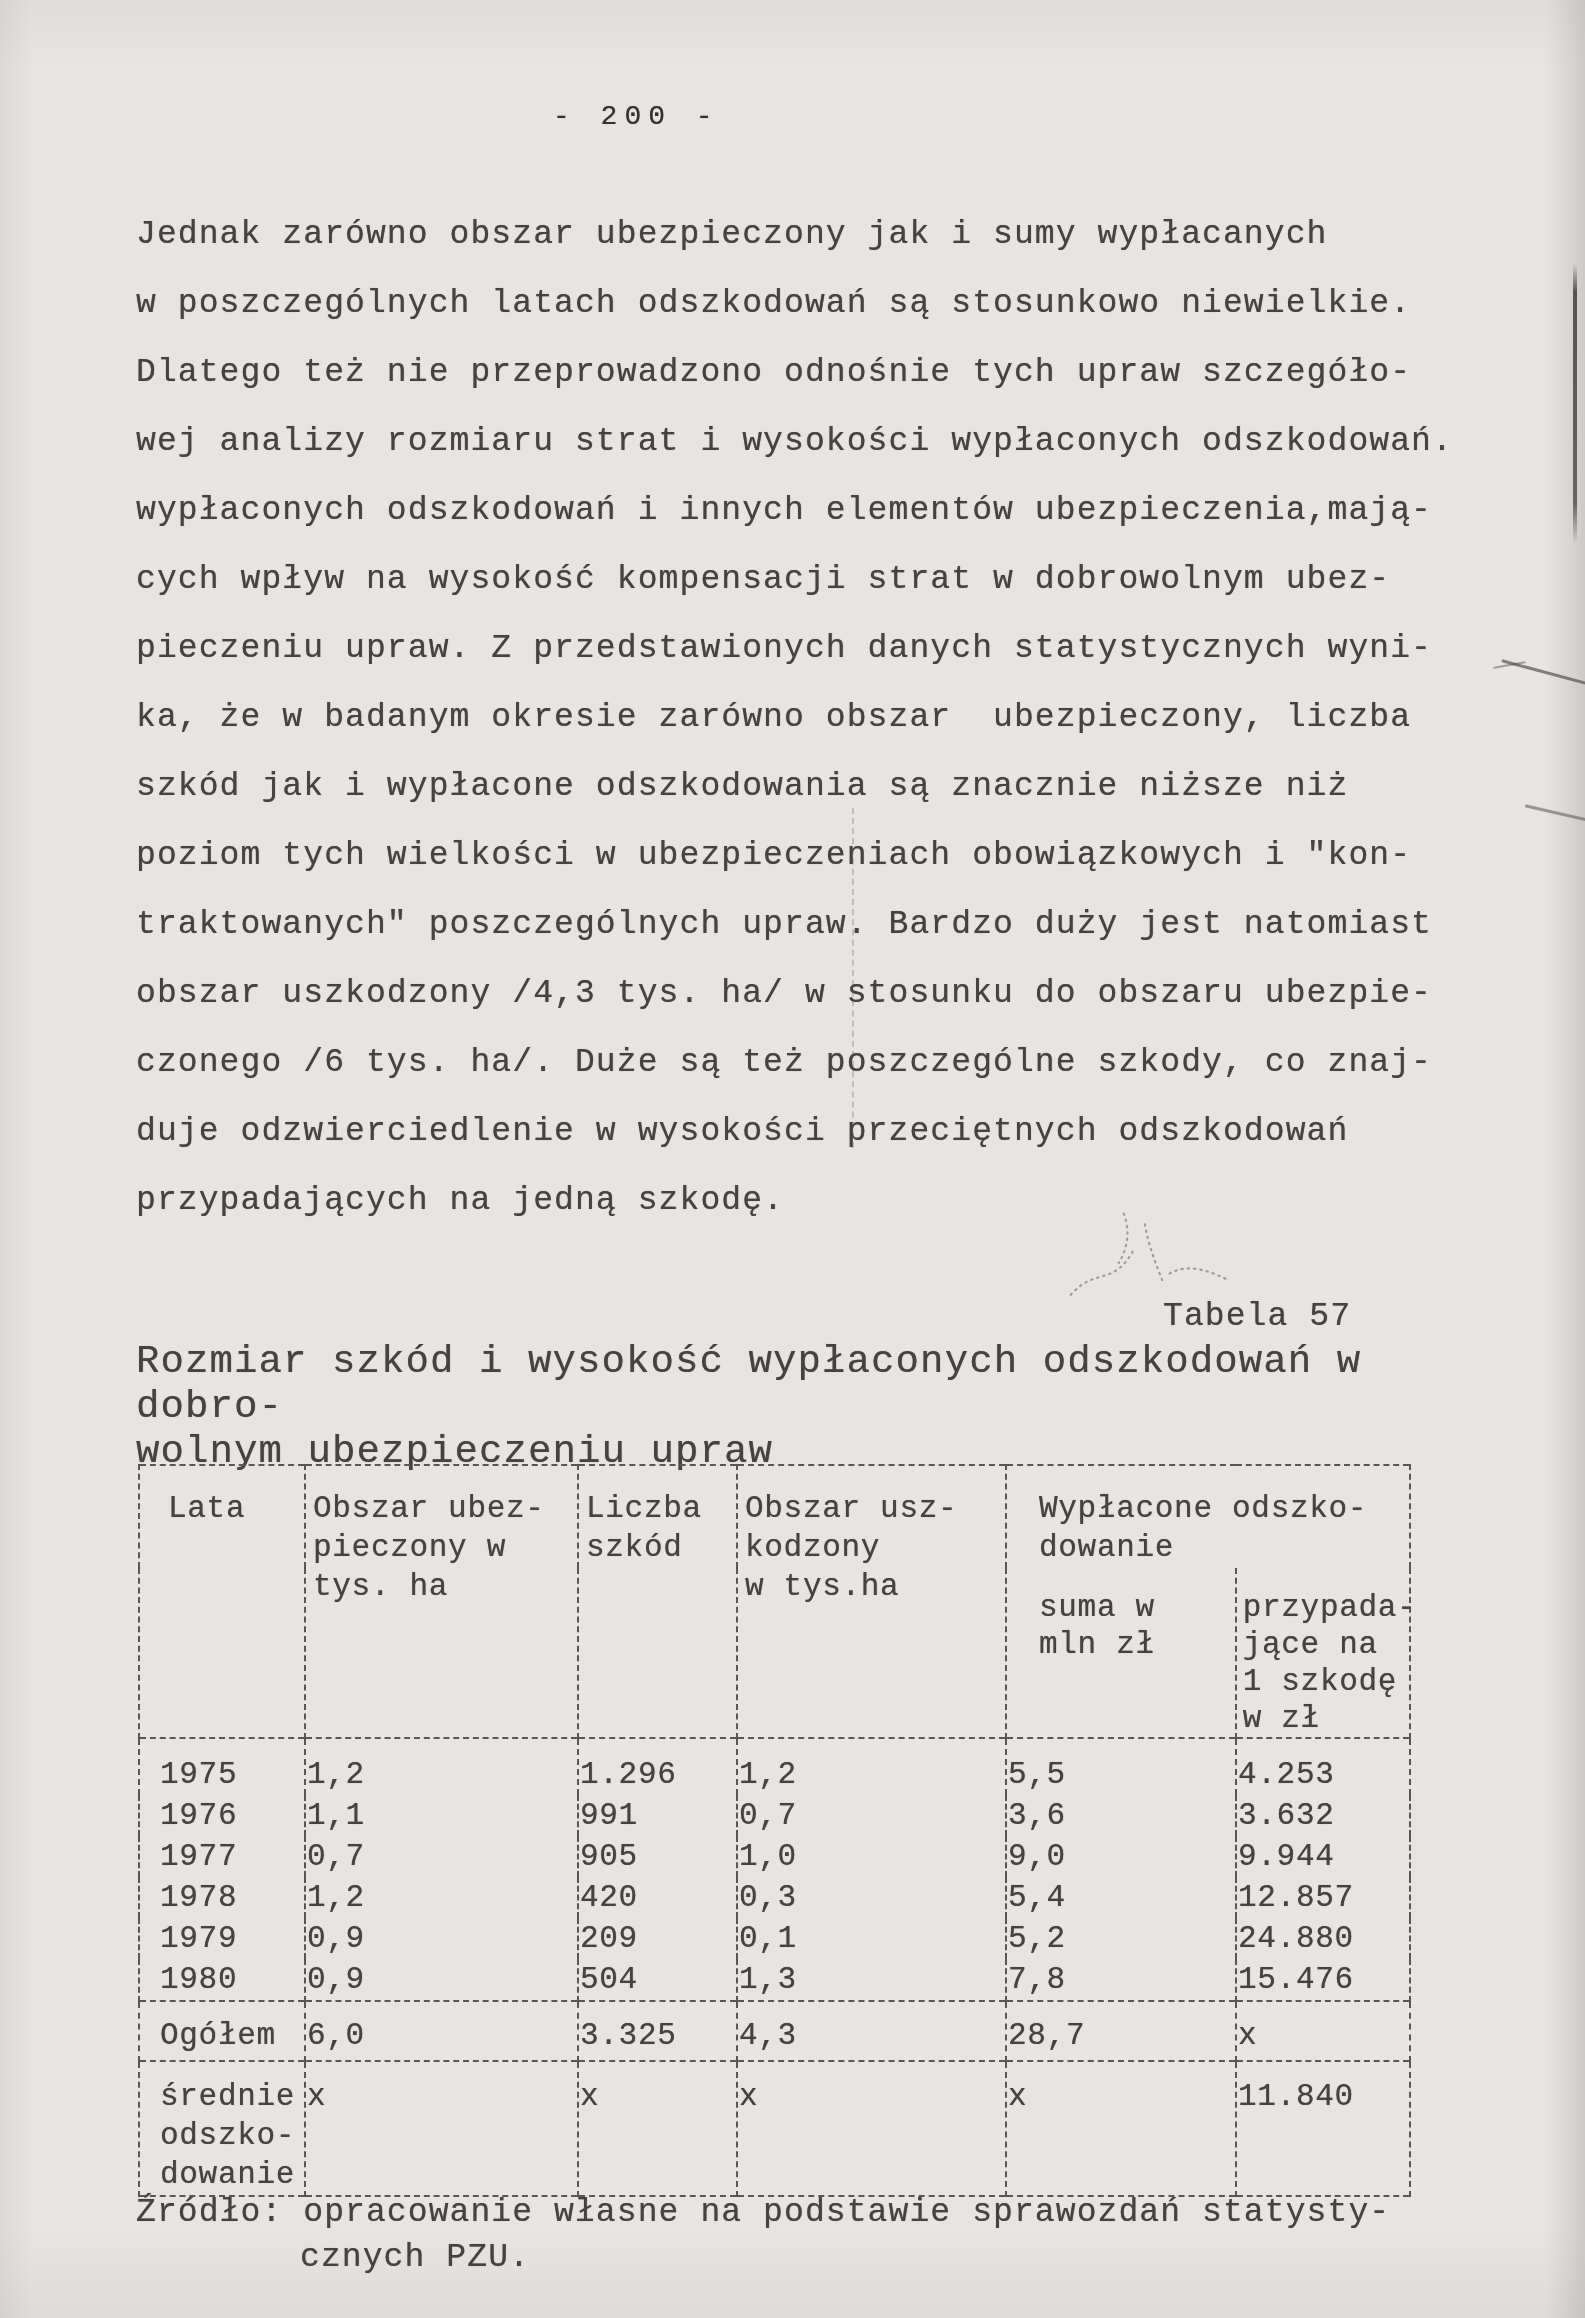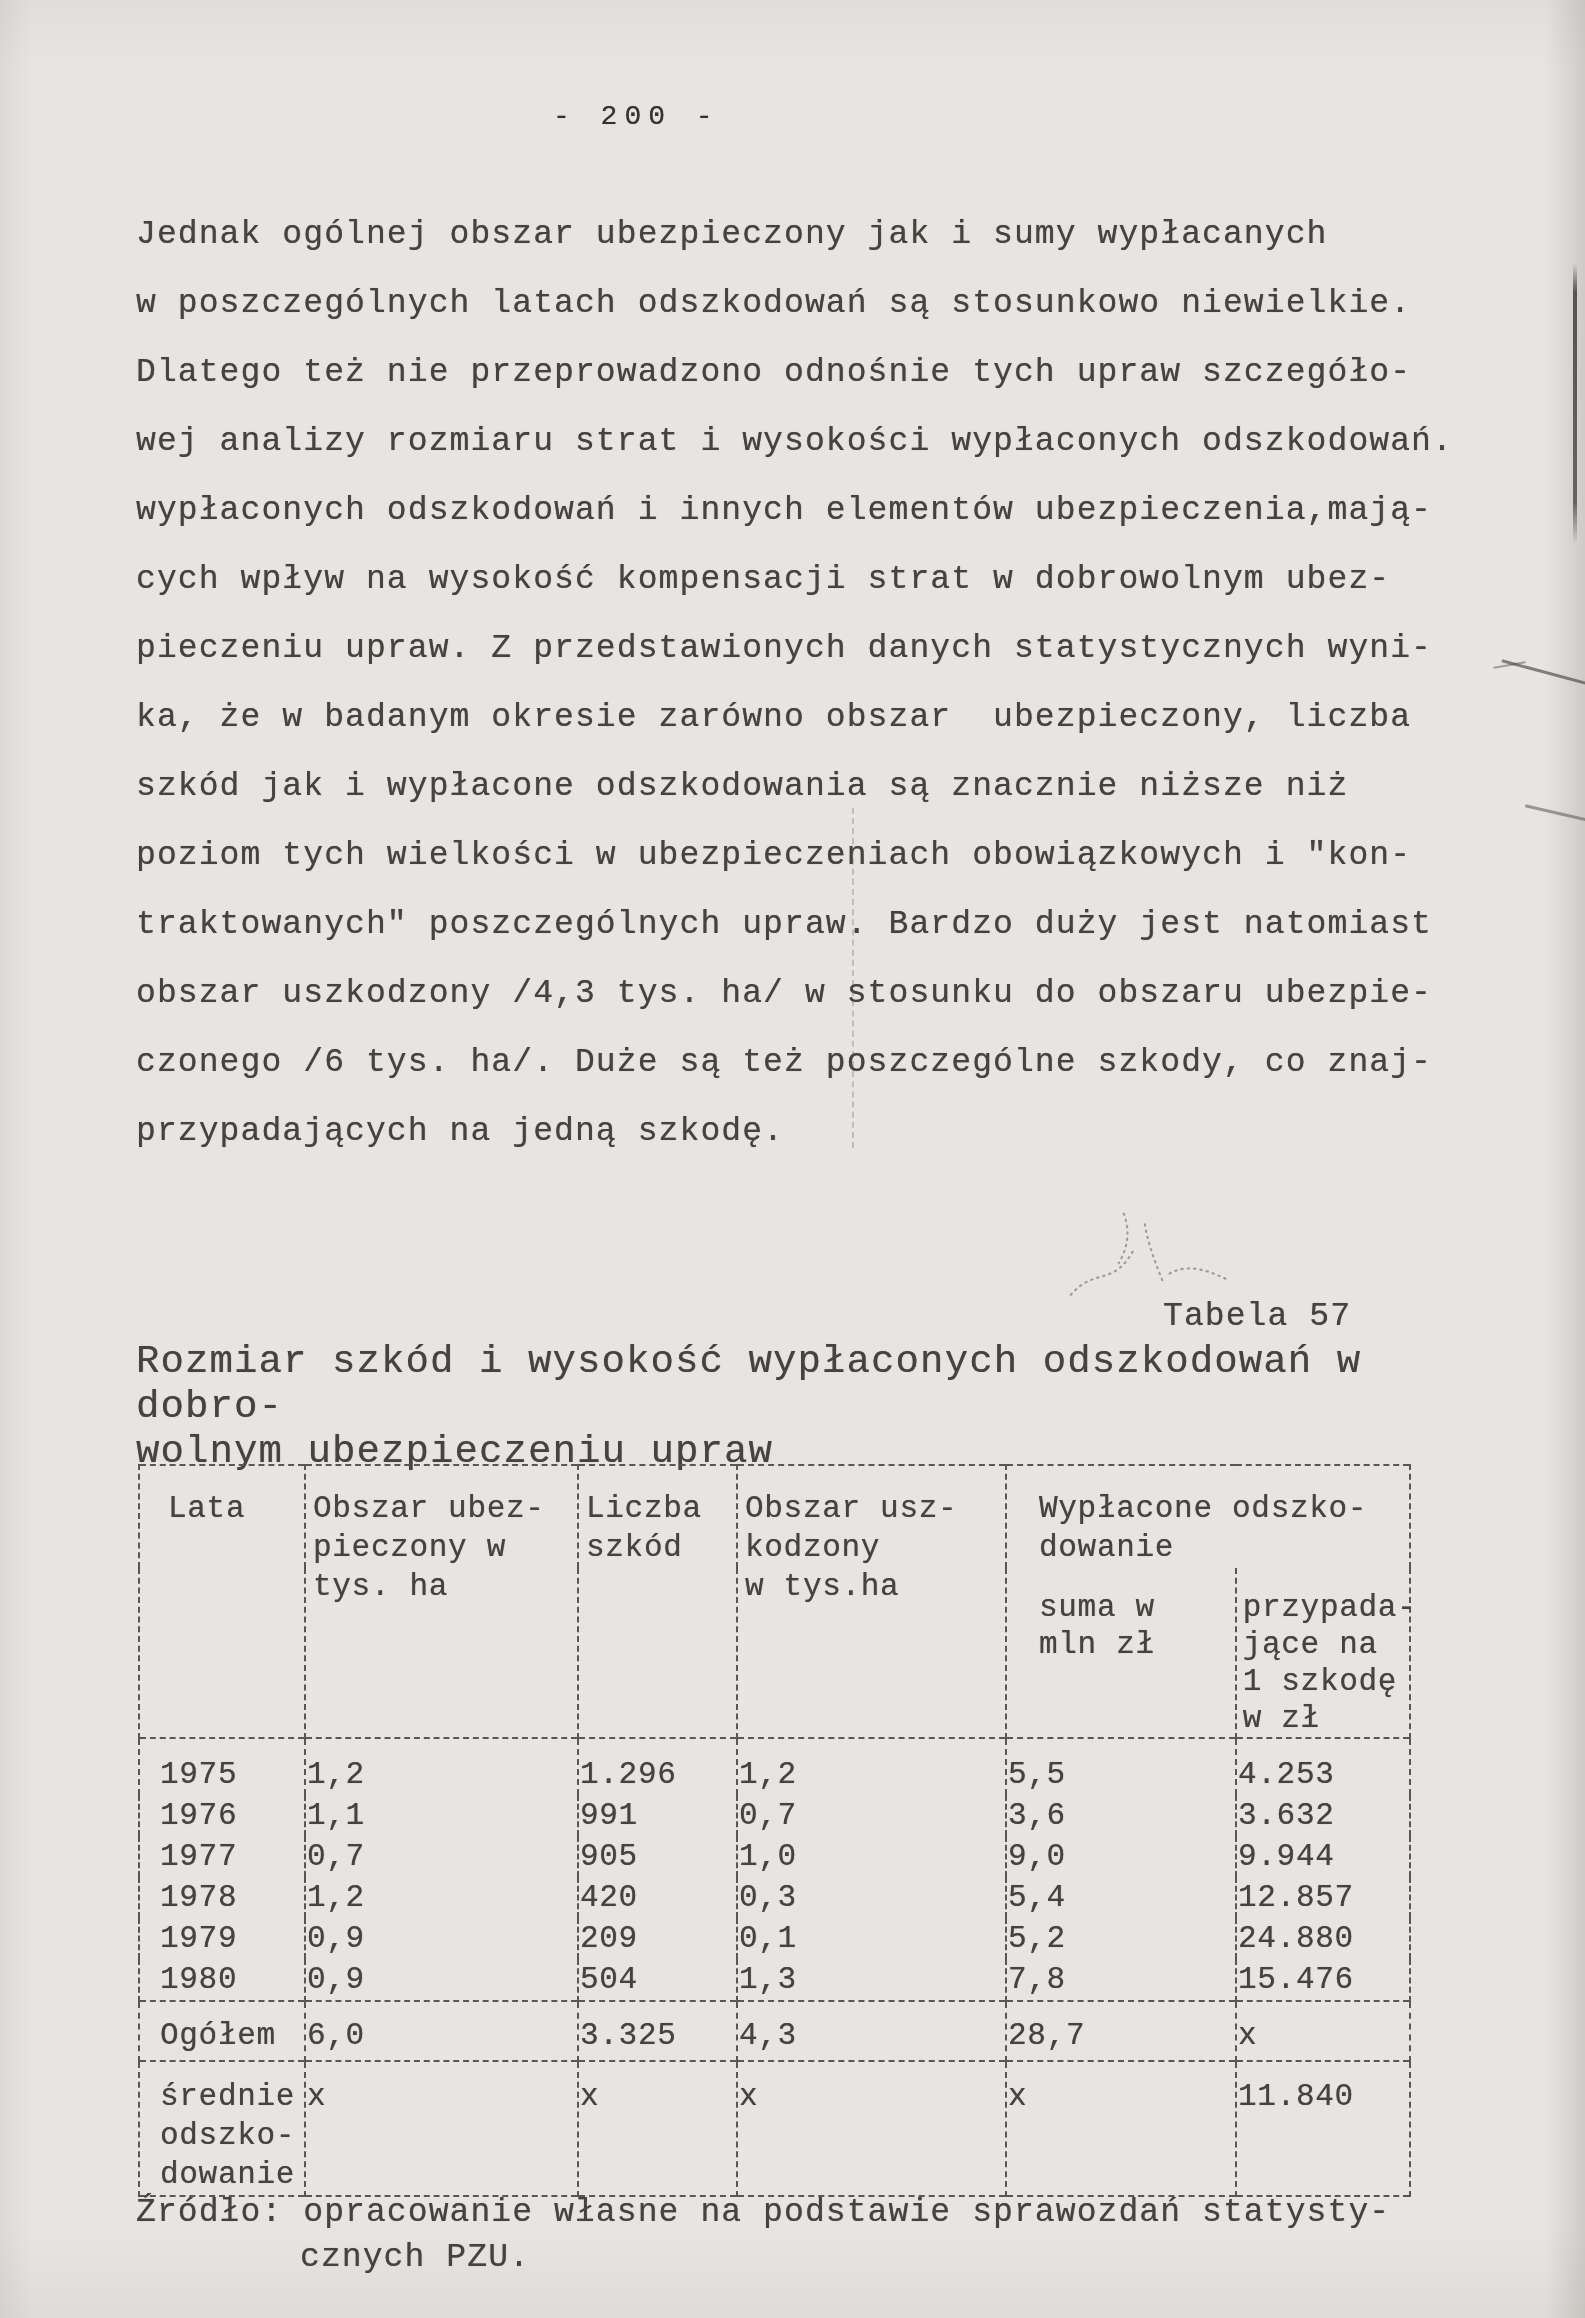--- a/index.html
+++ b/index.html
@@ -110,33 +110,34 @@
   }
 </style>
 </head>
 <body>
 
 <div class="page">
 
   <div class="page-number typed">- 200 -</div>
 
   <div class="body-text">
-    <div class="line typed">Jednak ogólnej obszar ubezpieczony jak i sumy wypłacanych</div>
+    <div class="line typed">Jednak zarówno obszar ubezpieczony jak i sumy wypłacanych</div>
     <div class="line typed">w poszczególnych latach odszkodowań są stosunkowo niewielkie.</div>
     <div class="line typed">Dlatego też nie przeprowadzono odnośnie tych upraw szczegóło-</div>
     <div class="line typed">wej analizy rozmiaru strat i wysokości wypłaconych odszkodowań.</div>
     <div class="line typed">wypłaconych odszkodowań i innych elementów ubezpieczenia,mają-</div>
     <div class="line typed">cych wpływ na wysokość kompensacji strat w dobrowolnym ubez-</div>
     <div class="line typed">pieczeniu upraw. Z przedstawionych danych statystycznych wyni-</div>
     <div class="line typed">ka, że w badanym okresie zarówno obszar  ubezpieczony, liczba</div>
     <div class="line typed">szkód jak i wypłacone odszkodowania są znacznie niższe niż</div>
     <div class="line typed">poziom tych wielkości w ubezpieczeniach obowiązkowych i "kon-</div>
     <div class="line typed">traktowanych" poszczególnych upraw. Bardzo duży jest natomiast</div>
     <div class="line typed">obszar uszkodzony /4,3 tys. ha/ w stosunku do obszaru ubezpie-</div>
     <div class="line typed">czonego /6 tys. ha/. Duże są też poszczególne szkody, co znaj-</div>
+    <div class="line typed">duje odzwierciedlenie w wysokości przeciętnych odszkodowań</div>
     <div class="line typed">przypadających na jedną szkodę.</div>
   </div>
 
   <div class="tabela-label typed">Tabela 57</div>
   <div class="table-title typed">Rozmiar szkód i wysokość wypłaconych odszkodowań w dobro-
 wolnym ubezpieczeniu upraw</div>
 
   <table class="stats">
     <colgroup>
       <col style="width:166px">

